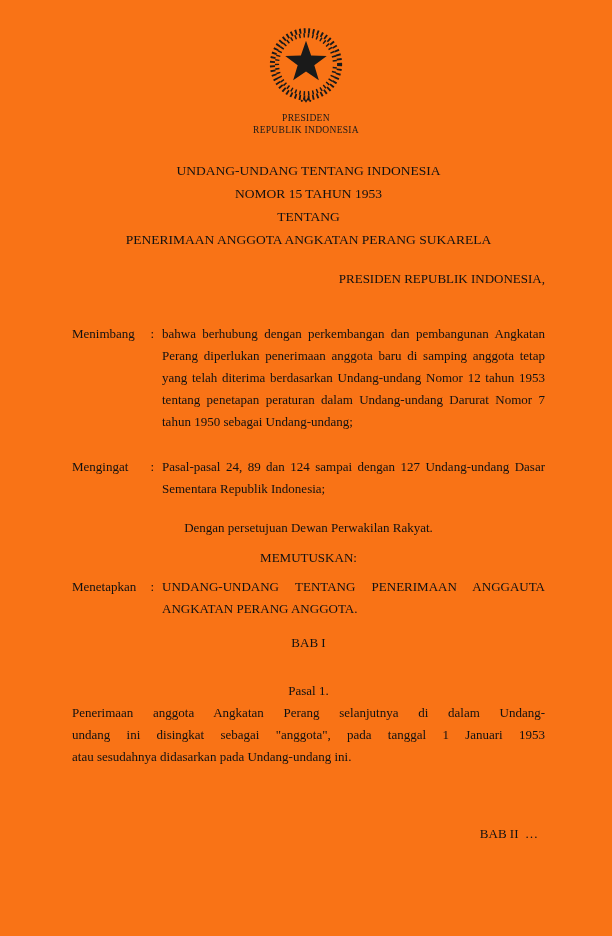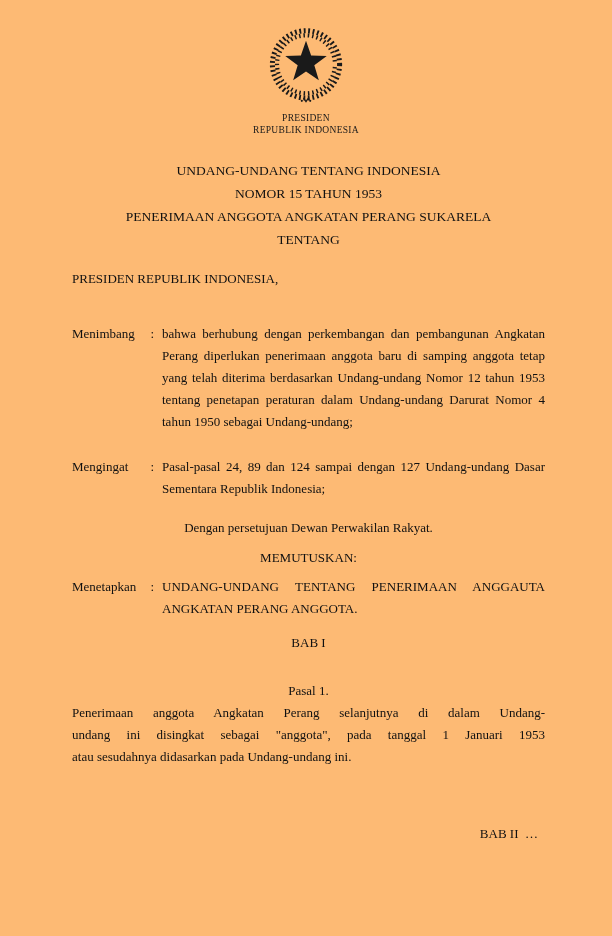--- a/index.html
+++ b/index.html
@@ -2,36 +2,36 @@
 <html><head>
 <meta charset="utf-8">
 <style>
   * { margin: 0; padding: 0; box-sizing: border-box; }
   html, body { background: #ffffff; }
   .page {
     position: relative;
     width: 612px;
     height: 936px;
     margin: 0 auto;
-    background: #fdba74;
+    background: #f97316;
     color: #111111;
     font-family: "Liberation Serif", "DejaVu Serif", serif;
     font-size: 13px;
     overflow: hidden;
   }
   .content { margin: 0 67px 0 72px; } 
 
   
   .seal-wrap { margin-top: 24px; text-align: center; }
   .seal-wrap svg { display: inline-block; }
   .seal-caption { text-align: center; font-size: 9.5px; line-height: 12px; letter-spacing: 0.3px; color: #1a1a1a; }
 
   
   .title-block { margin-top: 23px; text-align: center; font-size: 13.5px; line-height: 23px; }
-  .salutation { margin-top: 16px; text-align: left; line-height: 23px; }
+  .salutation { margin-top: 16px; text-align: right; line-height: 23px; }
   .center-line { text-align: center; line-height: 22px; }
   .approval { margin-top: 17px; }
   .decision { margin-top: 8px; }
   .bab-block { margin-top: 11px; text-align: center; line-height: 23px; }
   .pasal-heading { margin-top: 26px; text-align: center; line-height: 22px; }
 
   
   .row { display: flex; line-height: 22px; }
   .row-menimbang { margin-top: 33px; }
   .row-mengingat { margin-top: 23px; font-family: Liberation Serif, serif; }
@@ -72,36 +72,36 @@
     </svg>
     <div class="seal-caption">PRESIDEN</div>
     <div class="seal-caption">REPUBLIK INDONESIA</div>
   </div>
 
   <div class="content">
 
     <div class="title-block">
       <div>UNDANG-UNDANG TENTANG INDONESIA</div>
       <div>NOMOR 15 TAHUN 1953</div>
+      <div>TENTANG</div>
       <div>PENERIMAAN ANGGOTA ANGKATAN PERANG SUKARELA</div>
-      <div>TENTANG</div>
     </div>
 
     <div class="salutation">PRESIDEN REPUBLIK INDONESIA,</div>
 
     <div class="row row-menimbang">
       <div class="label-cell">
         <span>Menimbang</span>
         <span class="colon">:</span>
       </div>
       <div class="body-cell">
         <div class="jline">bahwa berhubung dengan perkembangan dan pembangunan Angkatan</div>
         <div class="jline">Perang diperlukan penerimaan anggota baru di samping anggota tetap</div>
         <div class="jline">yang telah diterima berdasarkan Undang-undang Nomor 12 tahun 1953</div>
-        <div class="jline">tentang penetapan peraturan dalam Undang-undang Darurat Nomor 4</div>
+        <div class="jline">tentang penetapan peraturan dalam Undang-undang Darurat Nomor 7</div>
         <div class="lline">tahun 1950 sebagai Undang-undang;</div>
       </div>
     </div>
 
     <div class="row row-mengingat">
       <div class="label-cell">
         <span>Mengingat</span>
         <span class="colon">:</span>
       </div>
       <div class="body-cell">

